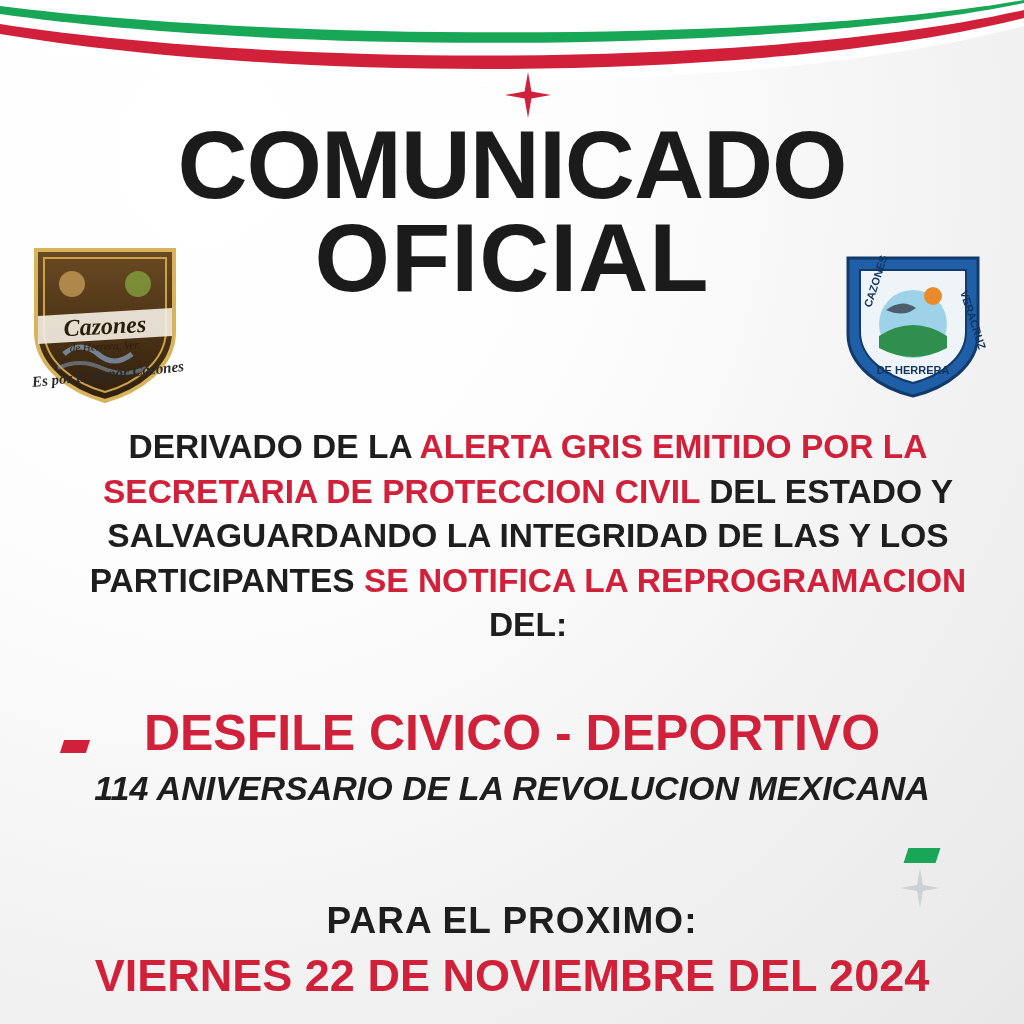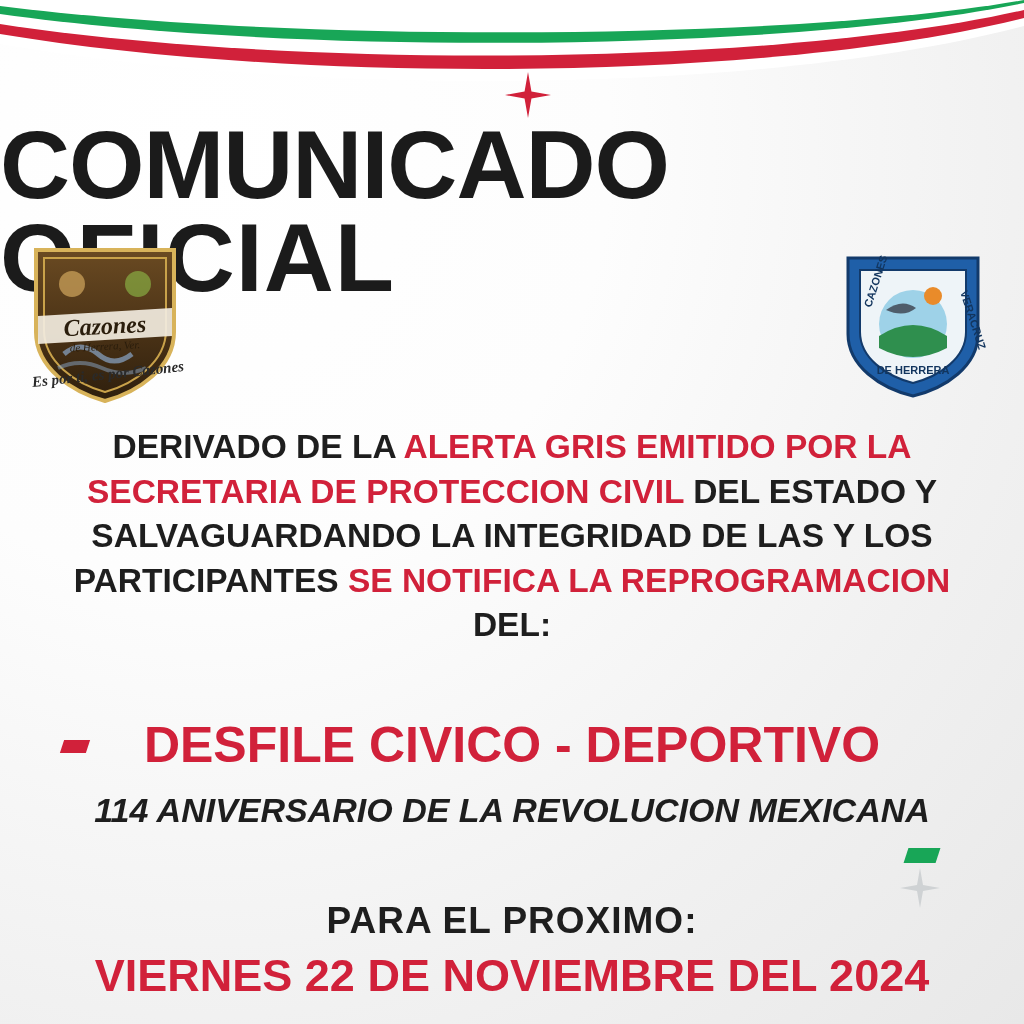--- a/index.html
+++ b/index.html
@@ -38,20 +38,21 @@
     position: absolute;
     pointer-events: none;
   }
 
   
   .headline-wrap {
     position: absolute;
     top: 118px;
     left: 0;
     width: 1024px;
+    text-align: center;
     z-index: 5;
   }
   .headline {
     font-family: "Liberation Sans", sans-serif;
     font-weight: bold;
     font-size: 97px;
     line-height: 0.96;
     letter-spacing: -1px;
     color: #1b1b1b;
     margin: 0;
@@ -91,21 +92,21 @@
     font-size: 15px;
     color: #2a2a2a;
     transform: rotate(-6deg);
     z-index: 7;
   }
 
   
   .body-text {
     position: absolute;
     top: 425px;
-    left: 56px;
+    left: 72px;
     width: 912px;
     text-align: center;
     font-family: "Liberation Sans", sans-serif;
     font-weight: bold;
     font-size: 33.5px;
     line-height: 1.33;
     letter-spacing: 0px;
     color: #1e1e1e;
     z-index: 5;
   }
@@ -119,21 +120,21 @@
     width: 1024px;
     text-align: center;
     z-index: 5;
   }
   .event-title {
     font-family: "Liberation Sans", sans-serif;
     font-weight: bold;
     font-size: 50px;
     letter-spacing: 0px;
     color: #d1213a;
-    margin: 16px;
+    margin: 4px;
   }
   .event-sub {
     font-family: "Liberation Sans", sans-serif;
     font-style: italic;
     font-weight: bold;
     font-size: 34px;
     line-height: 1.18;
     color: #1e1e1e;
     margin: 6px 0 12px 0;
   }

